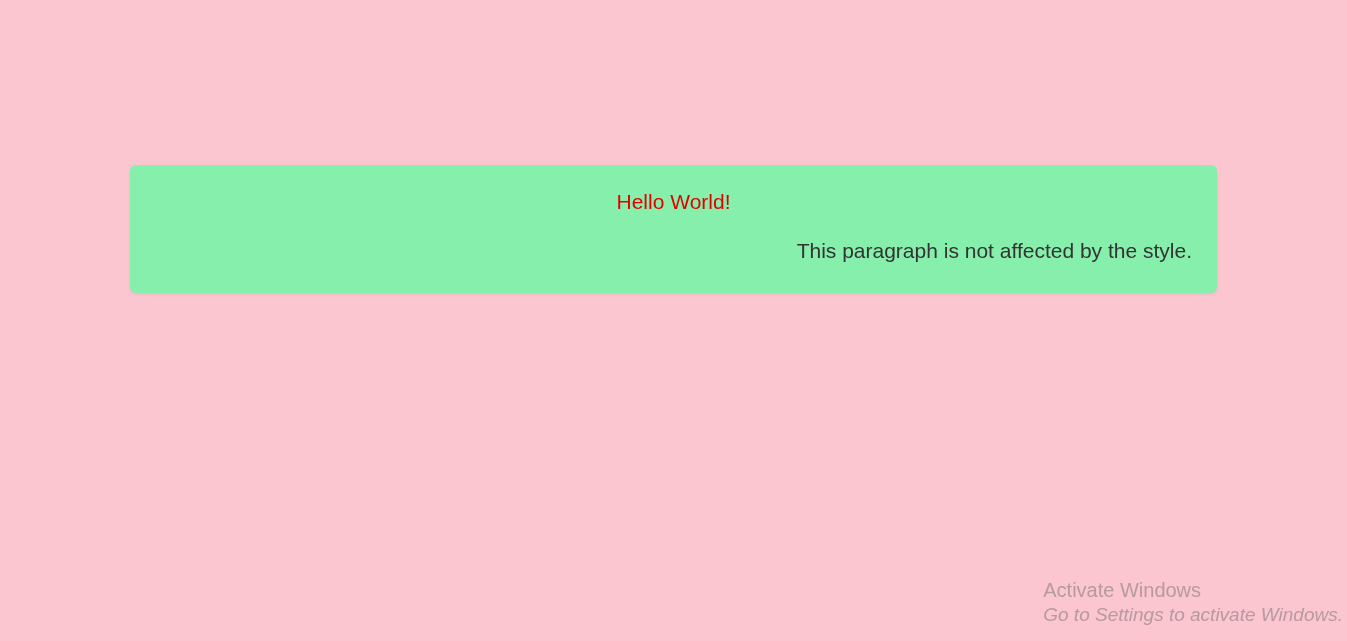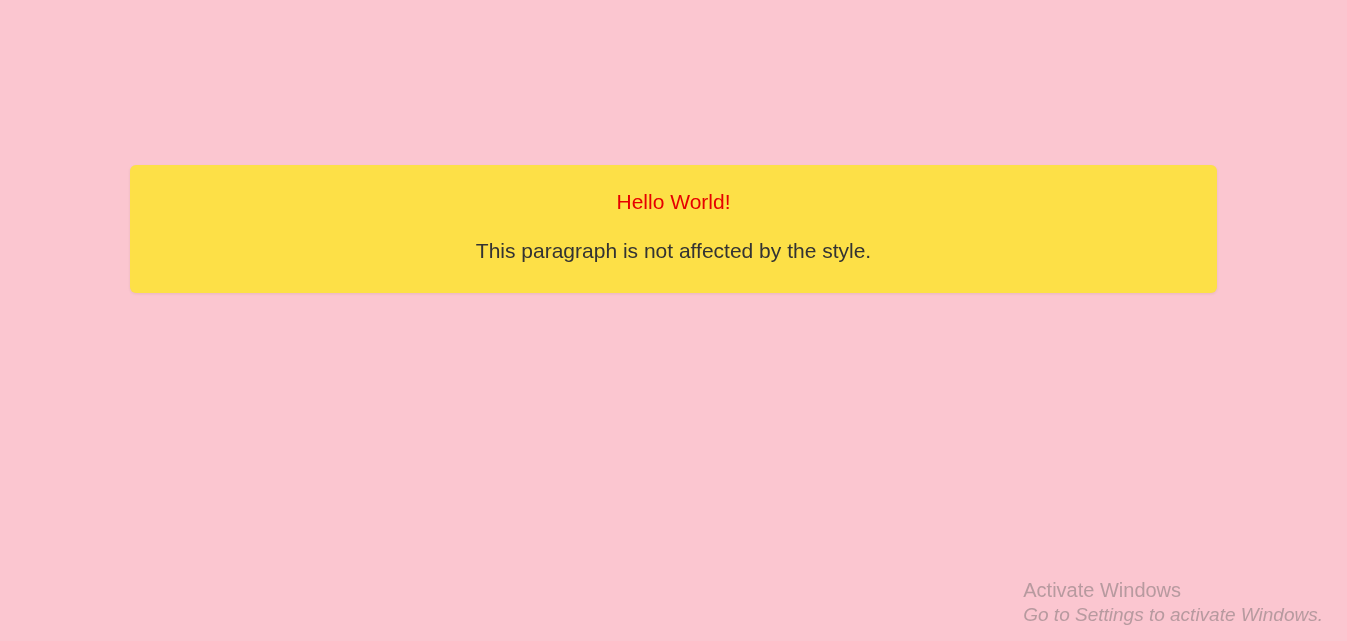--- a/index.html
+++ b/index.html
@@ -22,40 +22,40 @@
       text-align: center;
       font-size: 46px;
       font-weight: 400;
       color: #000000;
       line-height: 1.3;
       margin-bottom: 70px;
       padding: 0 130px;
     }
     .example-box {
       margin: 0 130px;
-      background-color: #fde047;
+      background-color: #86efac;
       border-radius: 6px;
       padding: 20px 25px 30px 25px;
       box-shadow: 0 1px 3px rgba(0,0,0,0.08);
     }
     .hello-text {
       text-align: center;
       color: #e60000;
       font-size: 21px;
       margin-bottom: 25px;
       margin-top: 5px;
     }
     .normal-text {
       color: #333333;
       font-size: 21px;
-      text-align: center;
+      text-align: right;
     }
     .watermark {
       position: absolute;
-      right: 24px;
+      right: 4px;
       bottom: 15px;
       text-align: left;
       color: rgba(100, 100, 100, 0.45);
       font-family: "Segoe UI", Arial, sans-serif;
     }
     .watermark .wm-title {
       font-size: 20px;
       font-weight: 400;
       margin-bottom: 2px;
     }

